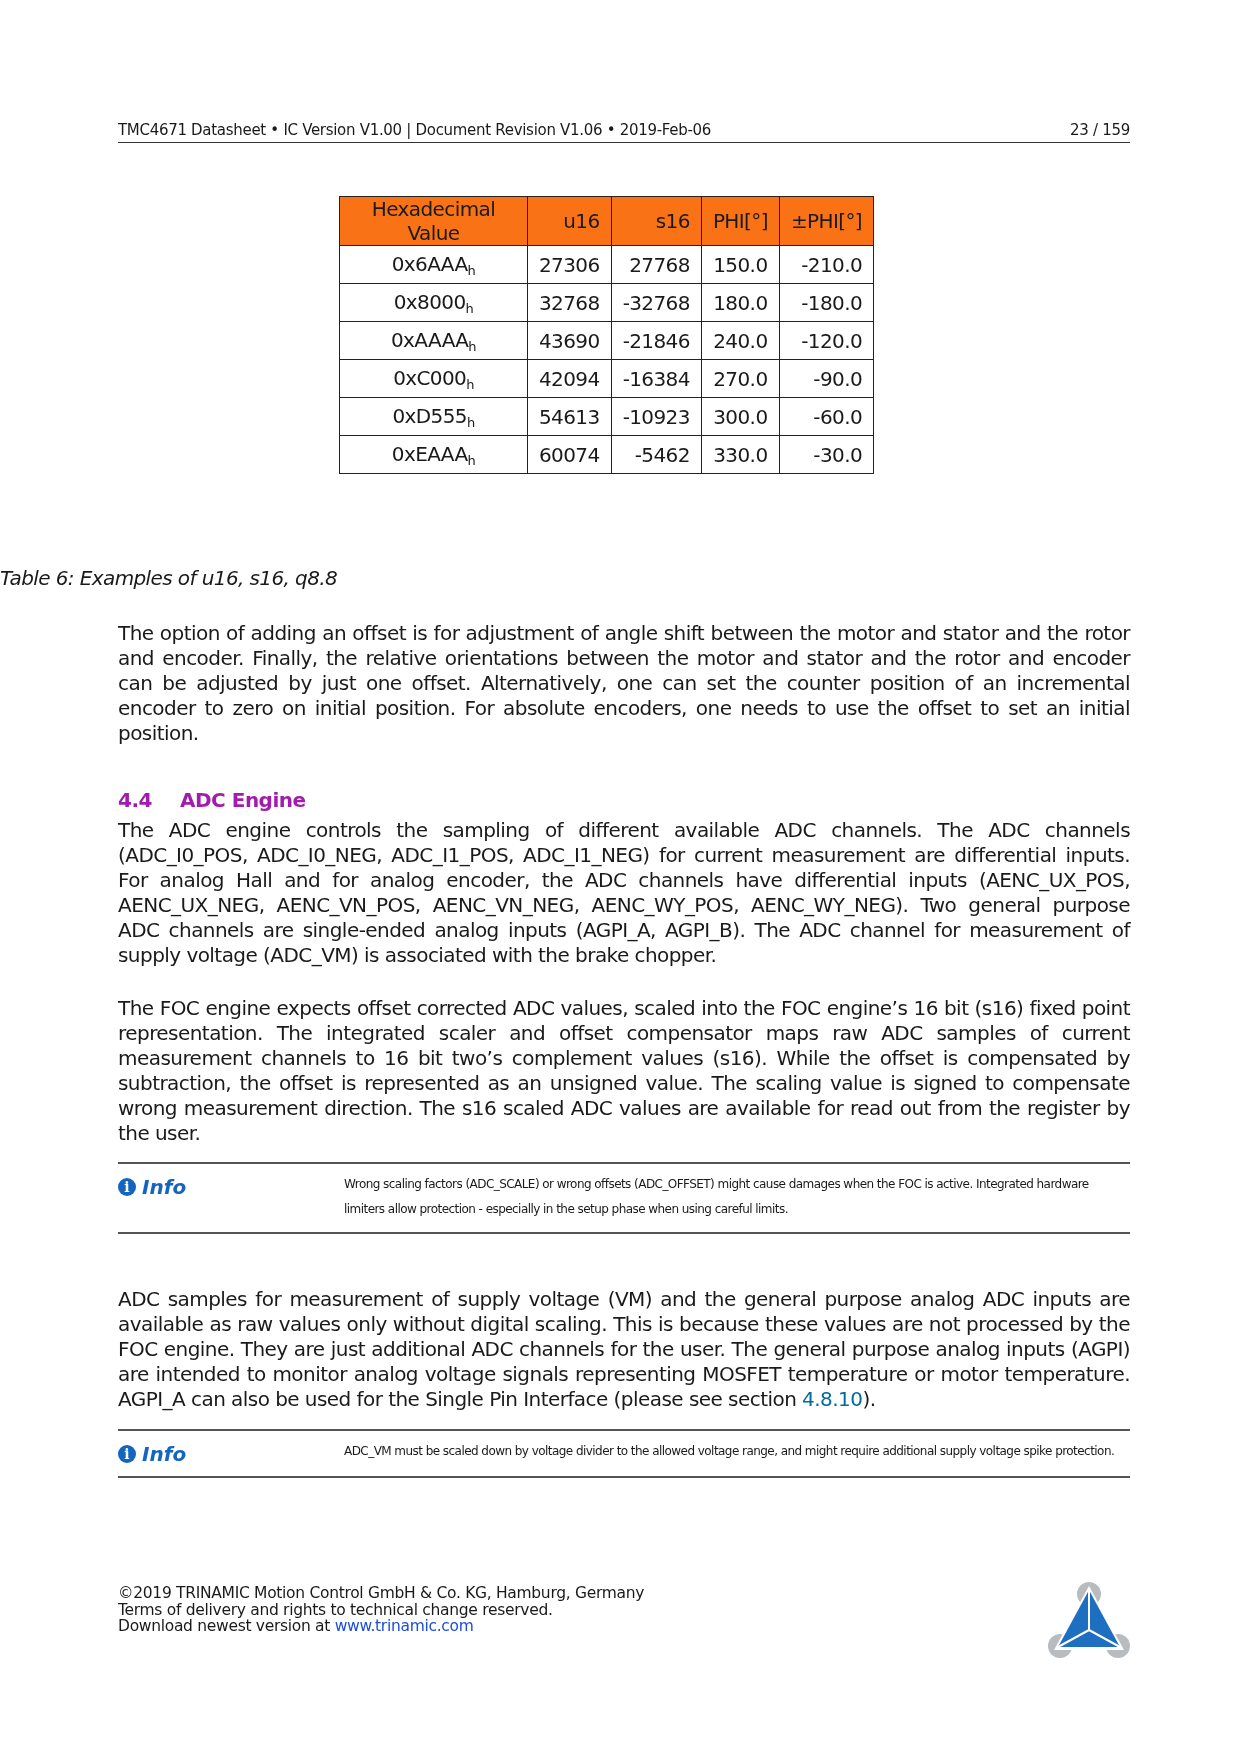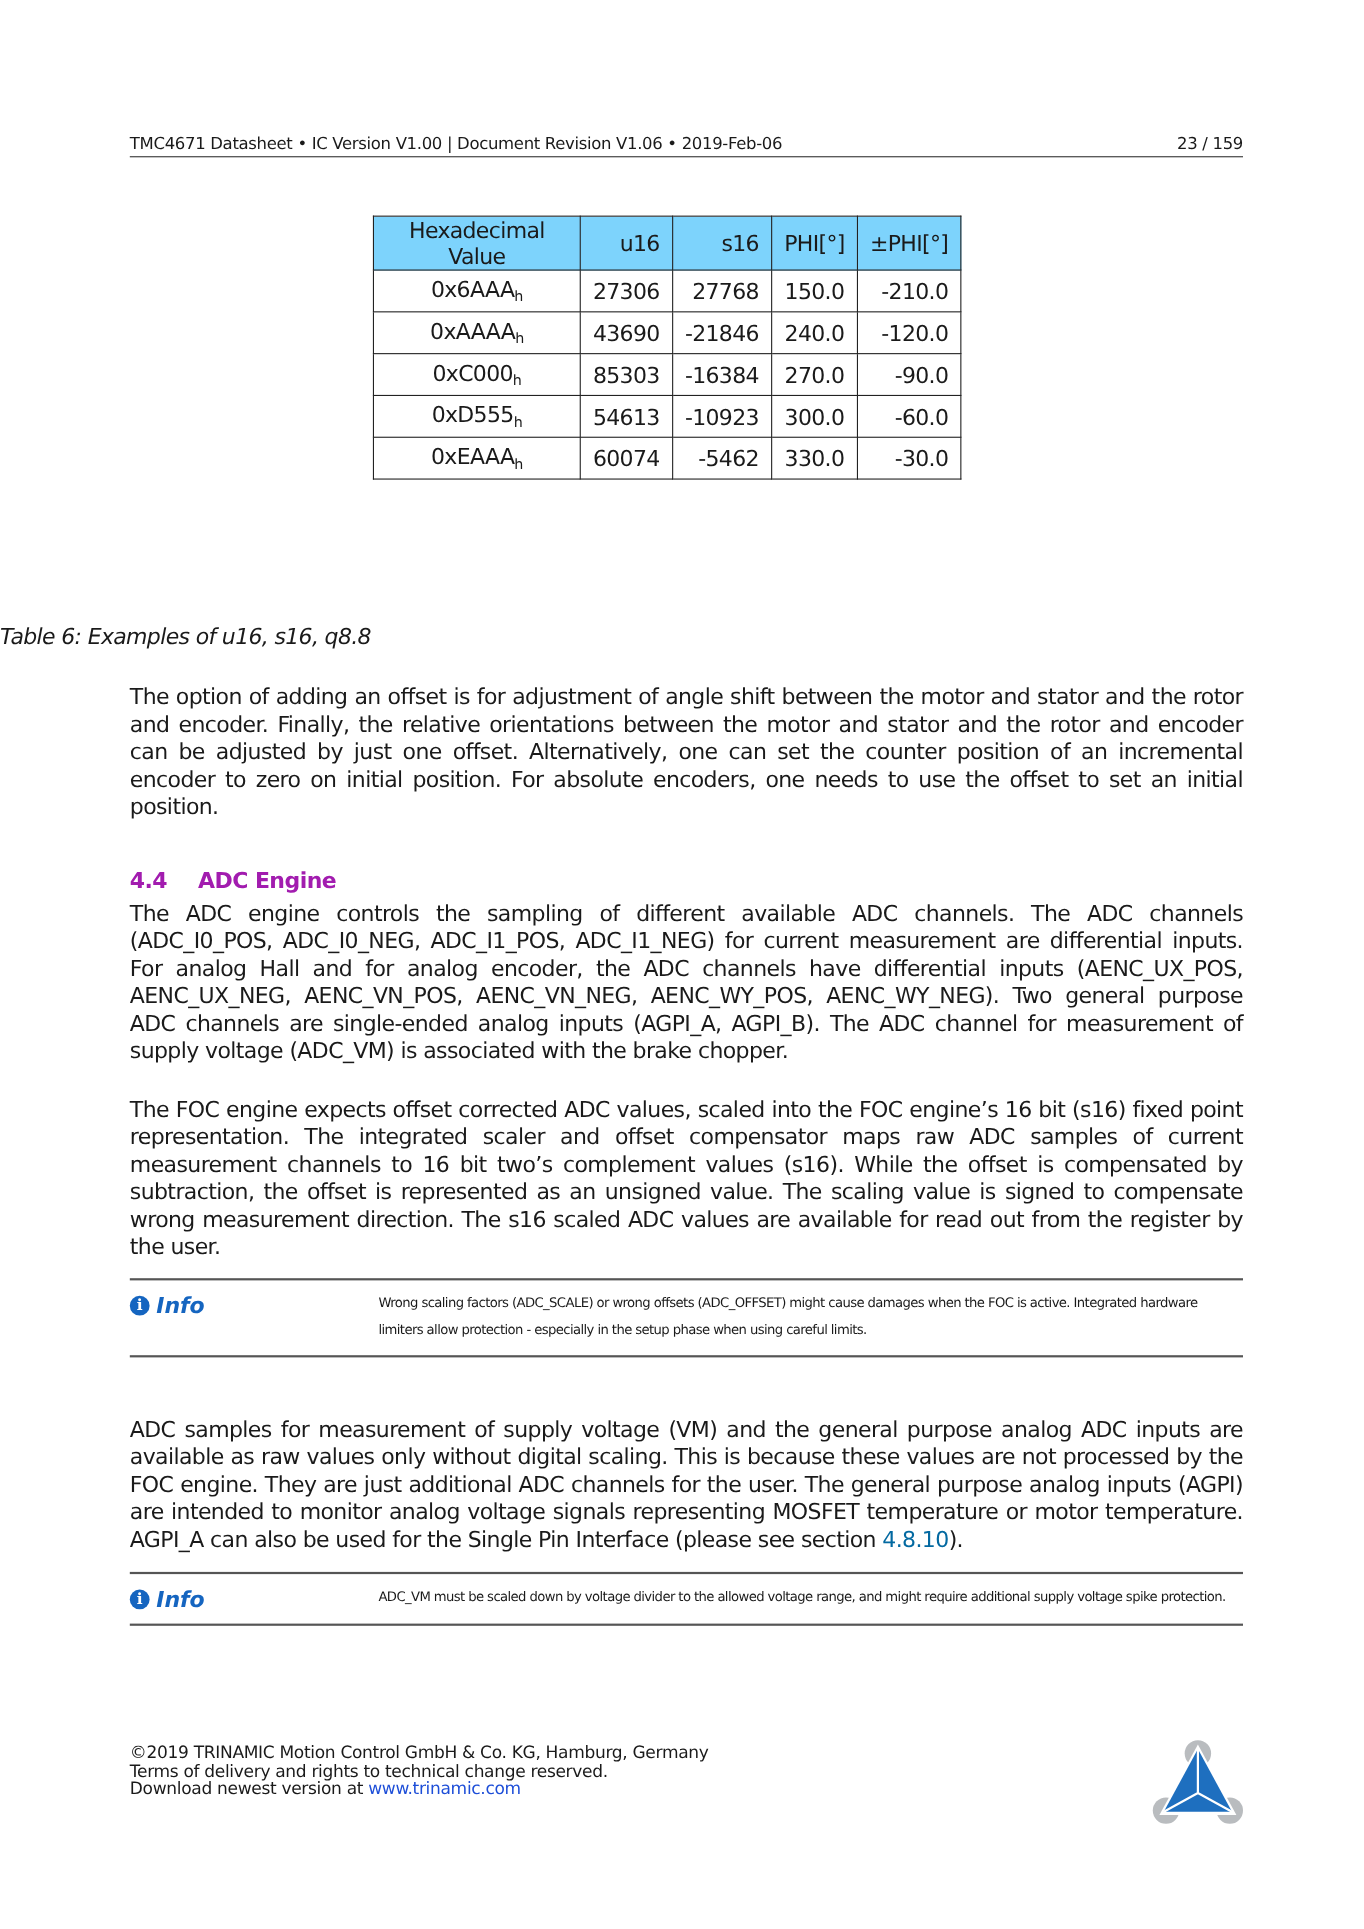--- a/index.html
+++ b/index.html
@@ -13,21 +13,21 @@
     border-bottom: 1px solid #333; padding-bottom: 3px;
     display: flex; justify-content: space-between;
   }
   table.ex {
     position: absolute; left: 339px; top: 196px;
     border-collapse: collapse; font-size: 20px; letter-spacing: -0.6px;
   }
   table.ex th, table.ex td {
     border: 1.5px solid #222; padding: 0 11px; height: 37px; font-weight: normal;
   }
-  table.ex th { background: #7dd3fc; }
+  table.ex th { background: #f97316; }
   table.ex td.c, table.ex th.c { text-align: center; }
   table.ex td.r, table.ex th.r { text-align: right; }
   table.ex sub { font-size: 13px; vertical-align: -4px; }
   .caption {
     position: absolute; left: 0; width: 1072px; top: 566px; text-align: left;
     font-style: italic; font-size: 20px; letter-spacing: -0.6px;
   }
   .para {
     position: absolute; left: 118px; width: 1012px;
     font-size: 20px; line-height: 25px; text-align: justify; letter-spacing: -0.55px;
@@ -80,29 +80,36 @@
   </thead>
   <tbody id="tbody">
       <tr>
         <td class="c"><span>0x6AAA</span><sub>h</sub></td>
         <td class="r">27306</td>
         <td class="r">27768</td>
         <td class="c">150.0</td>
         <td class="r">-210.0</td>
       </tr>
       <tr>
+        <td class="c"><span>0x8000</span><sub>h</sub></td>
+        <td class="r">32768</td>
+        <td class="r">-32768</td>
+        <td class="c">180.0</td>
+        <td class="r">-180.0</td>
+      </tr>
+      <tr>
         <td class="c"><span>0xAAAA</span><sub>h</sub></td>
         <td class="r">43690</td>
         <td class="r">-21846</td>
         <td class="c">240.0</td>
         <td class="r">-120.0</td>
       </tr>
       <tr>
         <td class="c"><span>0xC000</span><sub>h</sub></td>
-        <td class="r">85303</td>
+        <td class="r">42094</td>
         <td class="r">-16384</td>
         <td class="c">270.0</td>
         <td class="r">-90.0</td>
       </tr>
       <tr>
         <td class="c"><span>0xD555</span><sub>h</sub></td>
         <td class="r">54613</td>
         <td class="r">-10923</td>
         <td class="c">300.0</td>
         <td class="r">-60.0</td>

